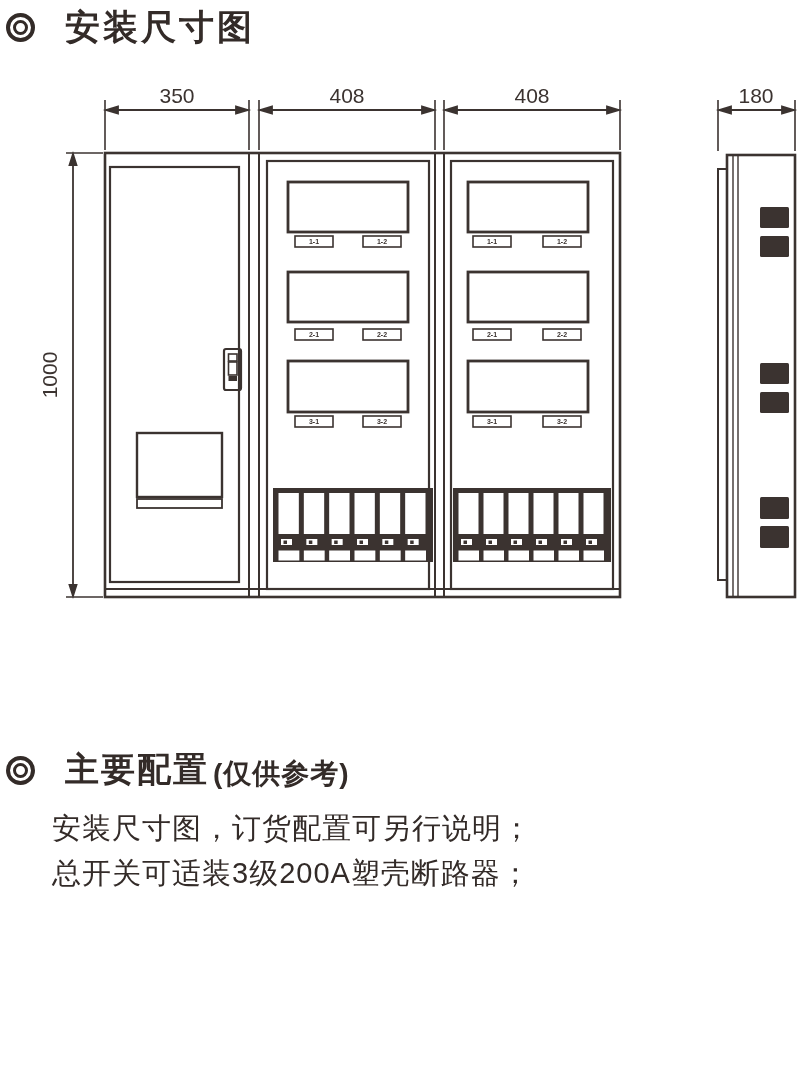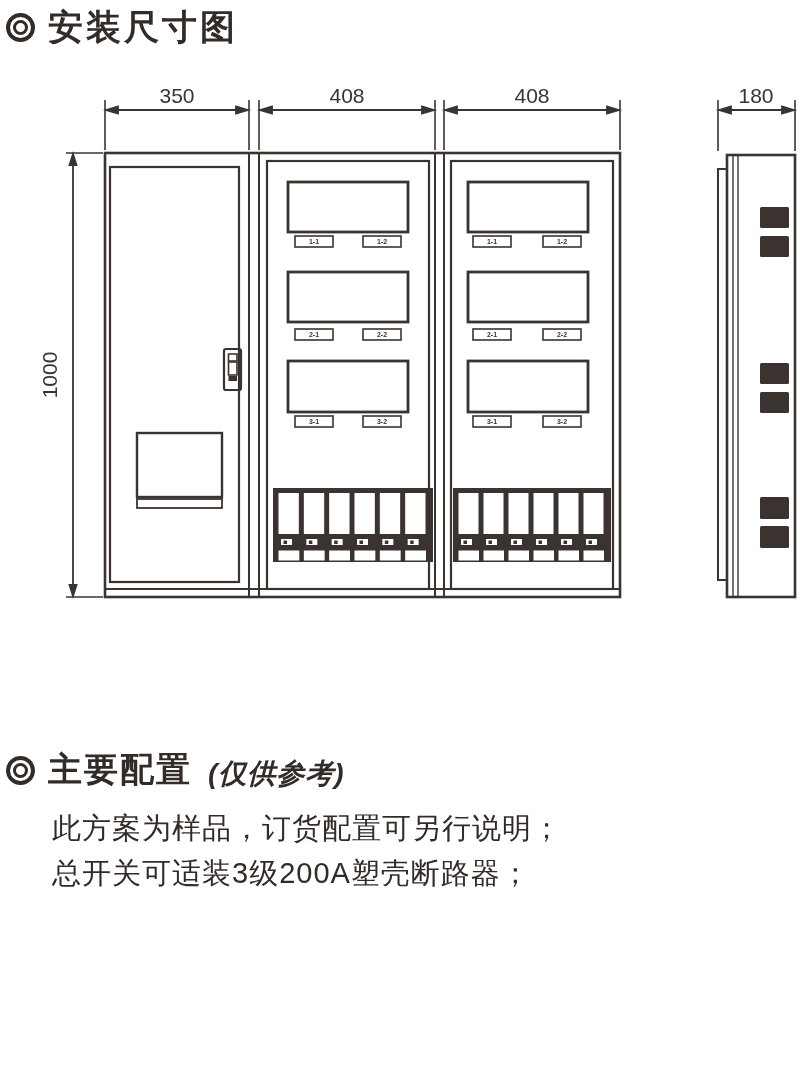--- a/index.html
+++ b/index.html
@@ -1,28 +1,28 @@
 <!DOCTYPE html>
 <html><head>
 <meta charset="utf-8">
 <style>
   html,body{margin:0;padding:0;}
   body{
     width:800px;height:1076px;position:relative;background:#ffffff;
     font-family:"Liberation Sans",sans-serif;color:#332b28;overflow:hidden;
   }
-  .section-header{position:absolute;left:6px;display:flex;align-items:center;gap:13px;}
+  .section-header{position:absolute;left:6px;display:flex;align-items:center;gap:30px;}
   .bullet{
     width:21px;height:21px;border:4px solid #332b28;border-radius:50%;
     display:flex;align-items:center;justify-content:center;flex:0 0 auto;
   }
   .bullet::after{content:"";width:9px;height:9px;border:3px solid #332b28;border-radius:50%;}
   .h1-title{font-size:35px;font-weight:bold;letter-spacing:3px;}
   .h2-title{font-size:34px;font-weight:bold;letter-spacing:2px;}
-  .h2-sub{font-size:28px;font-weight:bold;letter-spacing:1px;margin-left:16px;font-style:italic;}
+  .h2-sub{font-size:28px;font-weight:bold;letter-spacing:1px;margin-left:4px;}
   #diagram{position:absolute;left:0;top:0;}
   svg text{font-family:"Liberation Sans",sans-serif;fill:#3b3330;}
   .dim-label{font-size:21px;}
   .tag-label{font-size:7px;font-weight:bold;}
   .body-text{position:absolute;left:52px;top:806px;width:740px;}
   .body-line{font-size:29px;font-weight:500;line-height:45px;letter-spacing:1px;white-space:nowrap;}
 </style>
 </head>
 <body>
 
@@ -204,15 +204,15 @@
 
 <div class="section-header" style="top:747px;">
   <span class="bullet"></span>
   <span style="display:flex;align-items:flex-end;">
     <span class="h2-title">主要配置</span>
     <span class="h2-sub">(仅供参考)</span>
   </span>
 </div>
 
 <div class="body-text">
-  <div class="body-line">此方案为样品，订货配置可另行说明；</div>
+  <div class="body-line">安装尺寸图，订货配置可另行说明；</div>
   <div class="body-line">总开关可适装3级200A塑壳断路器；</div>
 </div>
 
 </body></html>

